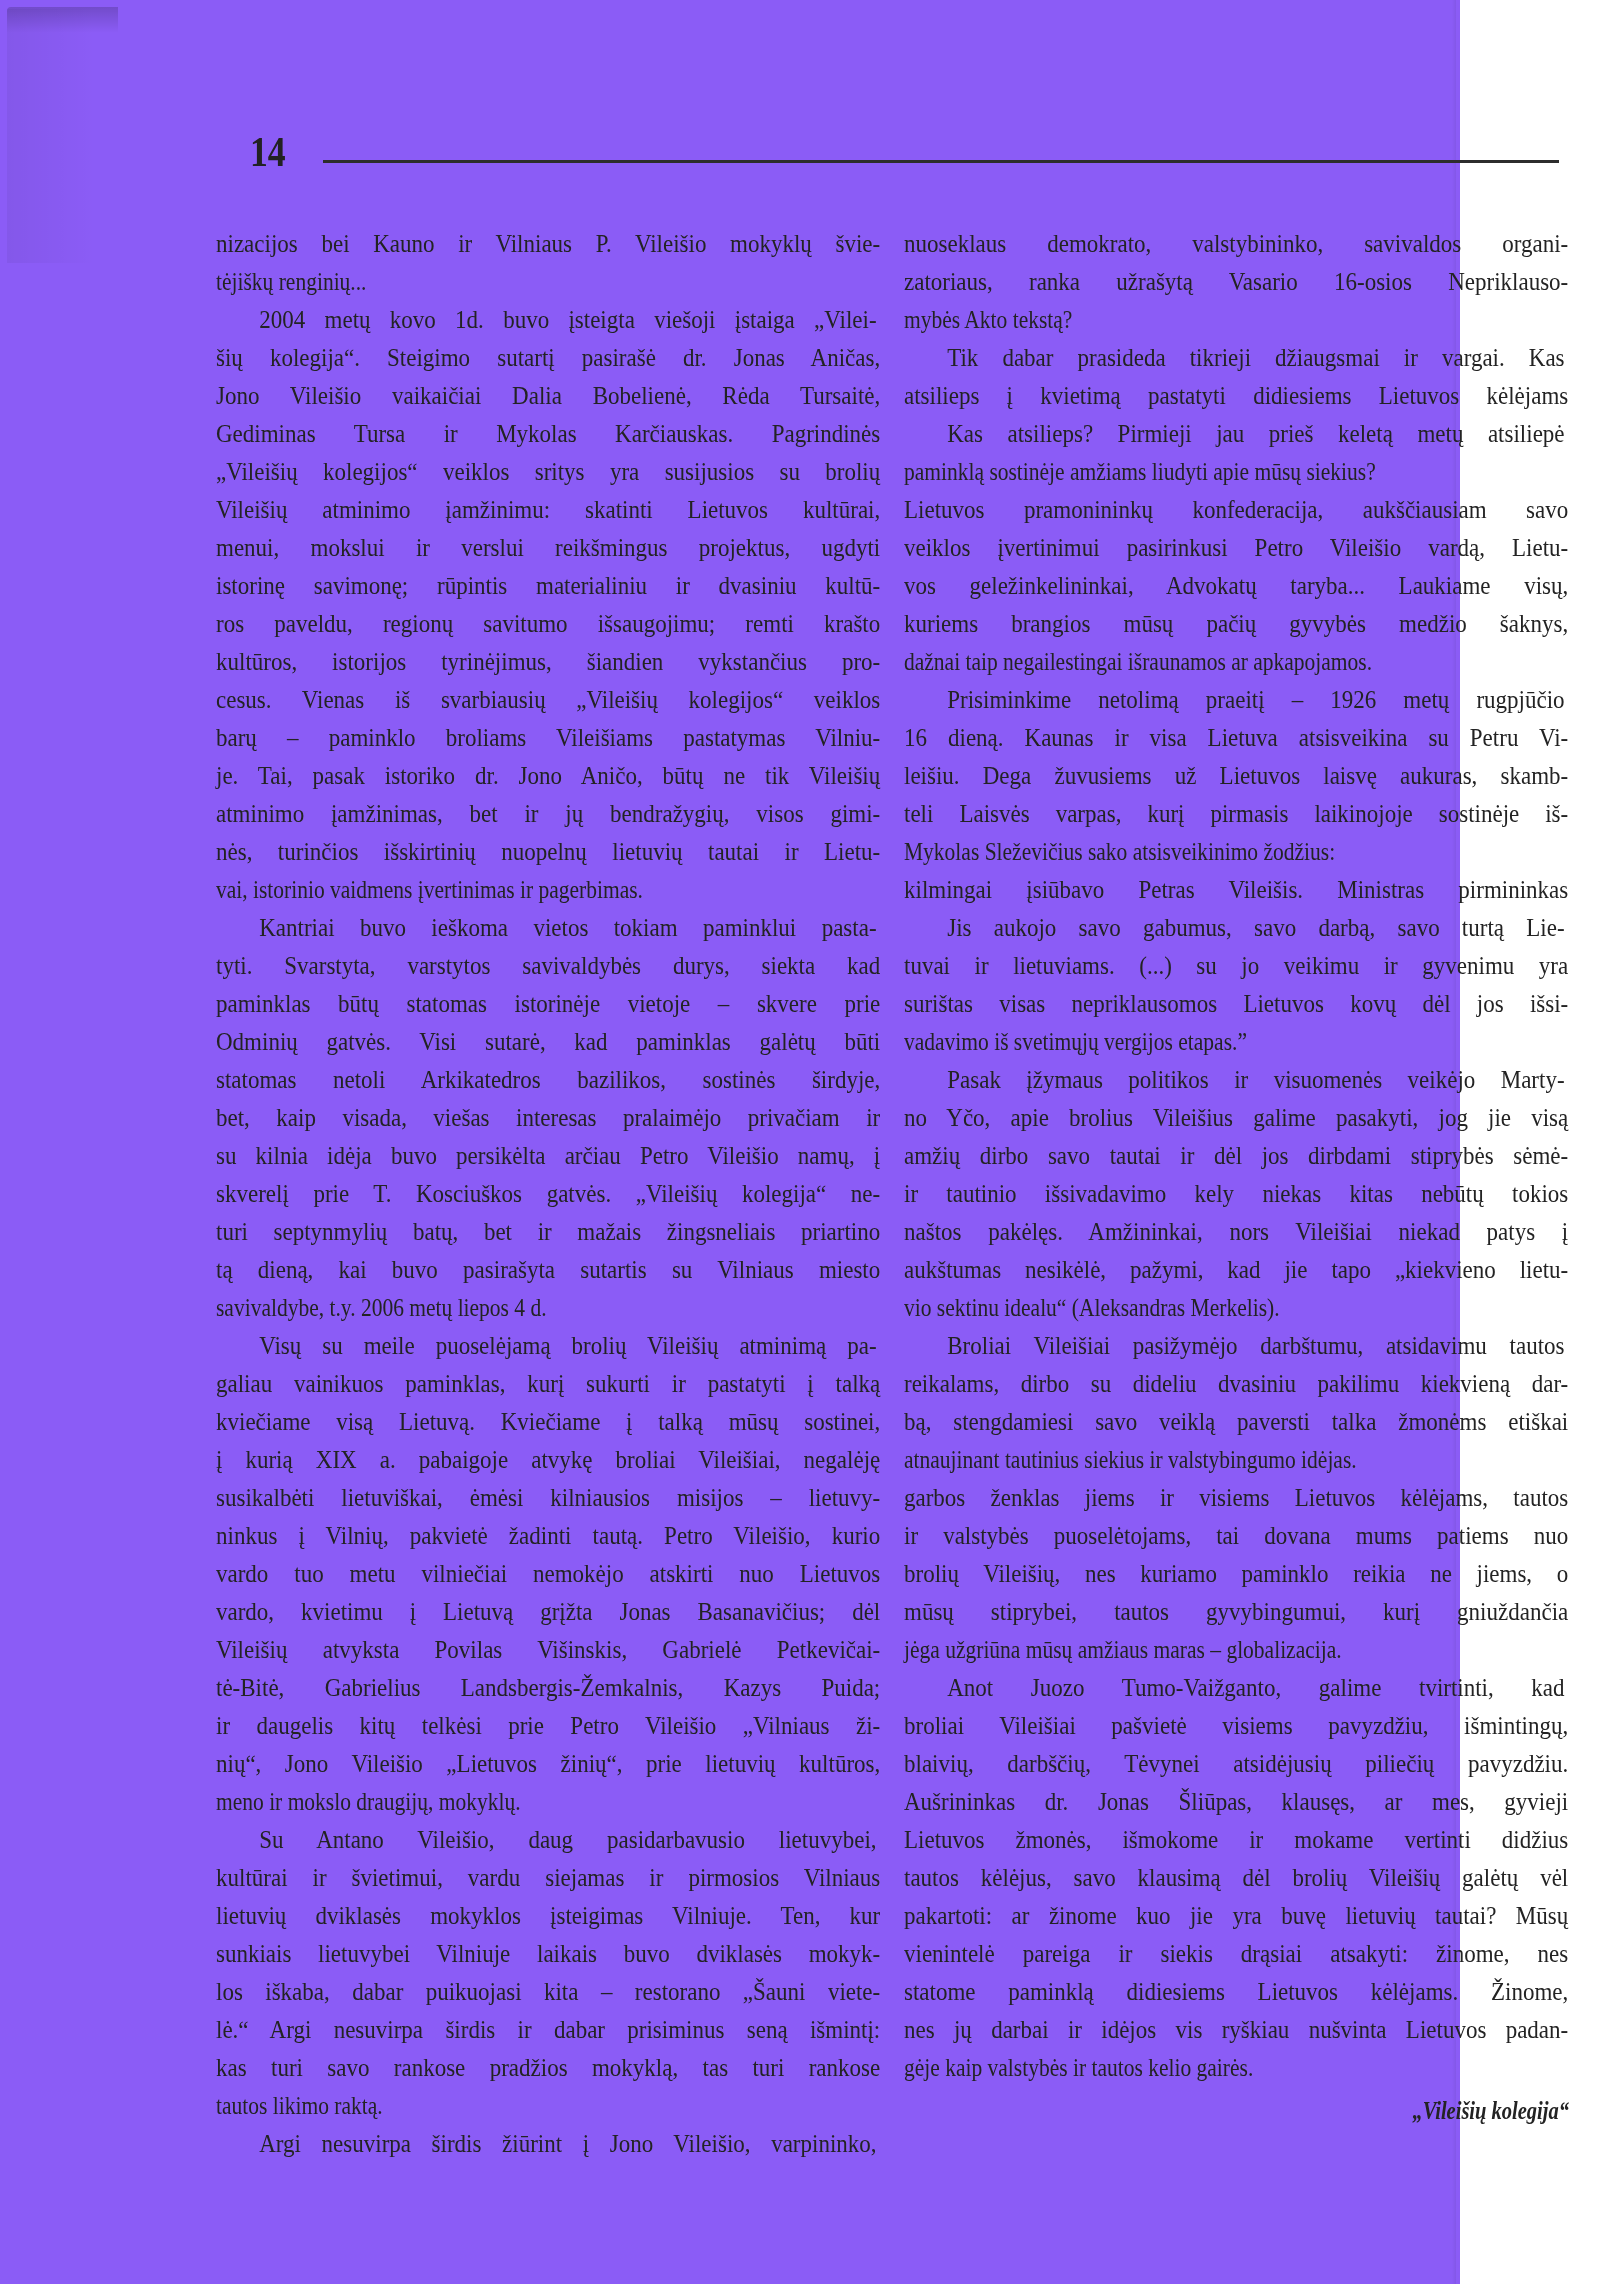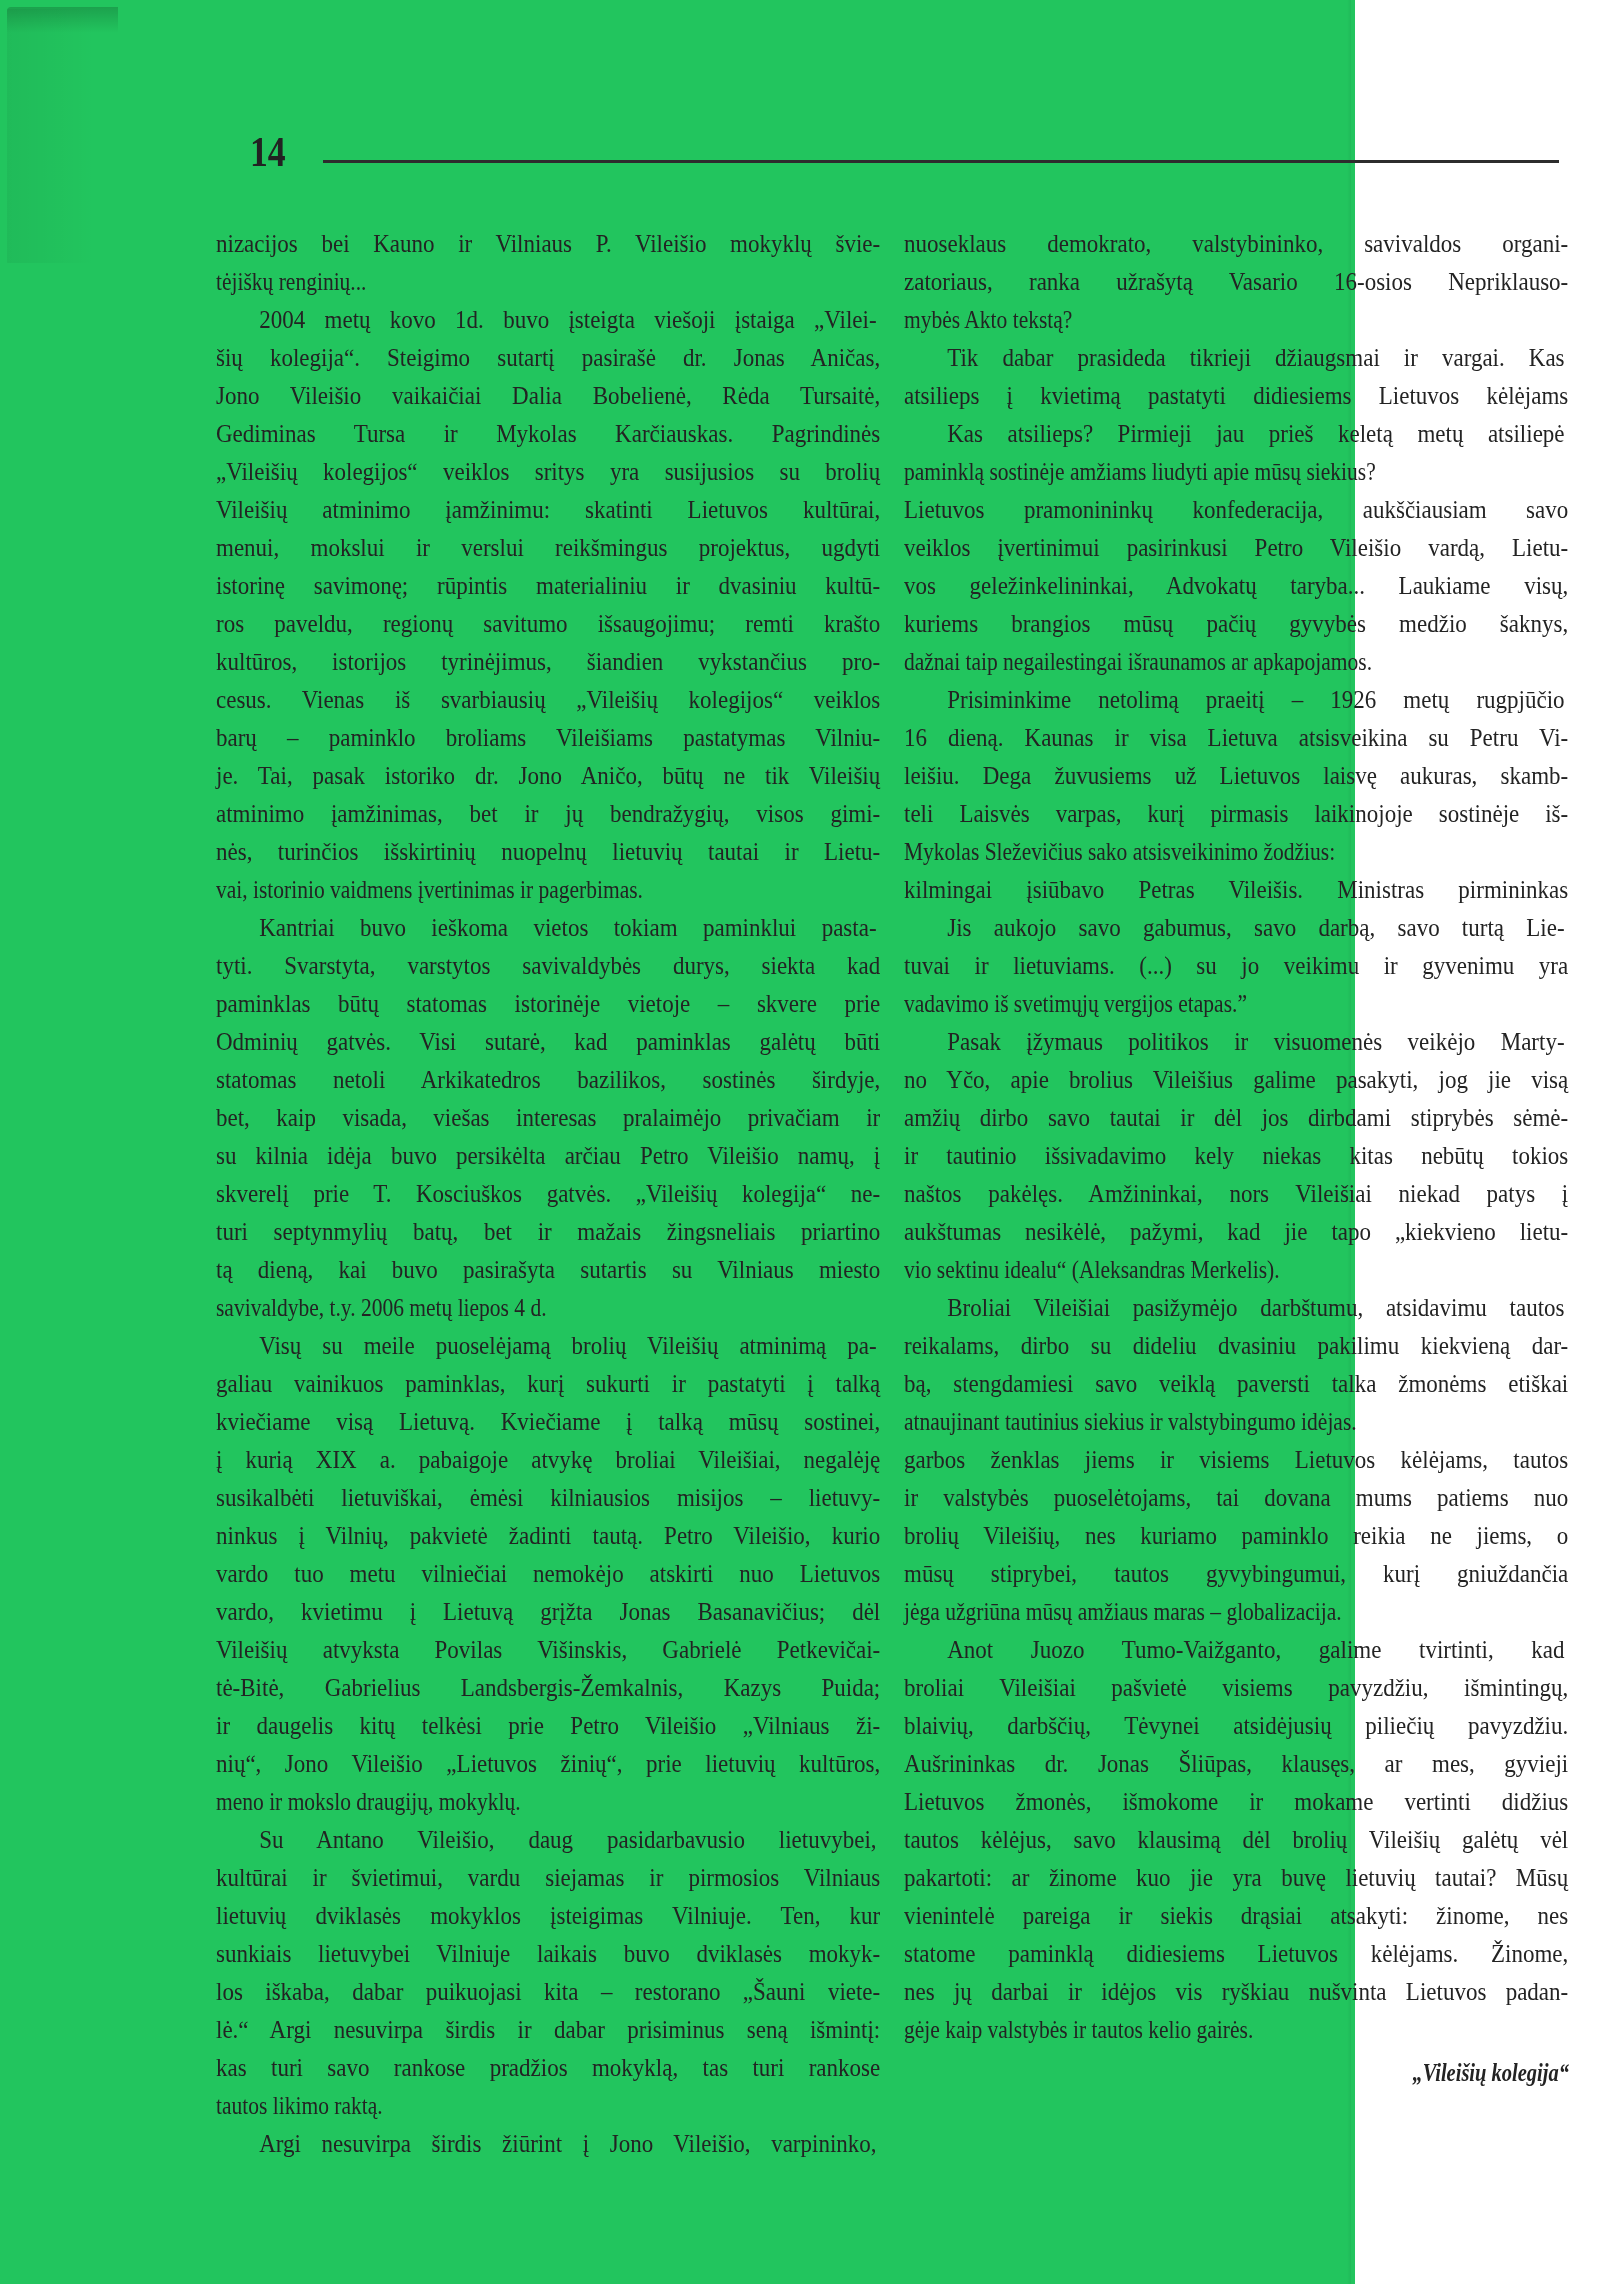--- a/index.html
+++ b/index.html
@@ -1,17 +1,17 @@
 <!DOCTYPE html>
 <html style="font-size:10.4px"><head>
 <meta charset="utf-8">
 <style>
   html, body { margin: 0; padding: 0; background: #ffffff; }
   body { width: 1616px; height: 2284px; position: relative; overflow: hidden; }
-  .page { position: absolute; left: 0; top: 0; width: 1355px; height: 2284px; background: #22c55e; }
+  .page { position: absolute; left: 0; top: 0; width: 1460px; height: 2284px; background: #8b5cf6; }
   .scan-edge { position: absolute; left: 6.5px; top: 9px; width: 98px; height: 254px;
     background: linear-gradient(to right, rgba(0,0,0,0.05), rgba(0,0,0,0) 90%); }
   .scan-edge-top { position: absolute; left: 6.5px; top: 6.5px; width: 111px; height: 26px;
     background: linear-gradient(to bottom, rgba(0,0,0,0.18), rgba(0,0,0,0)); border-top-left-radius: 3.9px; }
   .right-edge { position: absolute; right: 3.9px; top: 0; width: 3.9px; height: 2284px; background: linear-gradient(to right, rgba(0,0,0,0), rgba(0,0,0,0.06)); }
   .page-number { position: absolute; left: 250px; top: 128px; font-family: "Liberation Serif", serif;
     font-weight: bold; font-size: 42px; color: #222; transform: scaleX(0.85); transform-origin: left top; }
   .header-rule { position: absolute; left: 259px; width: 1299px; top: 160px; height: 2.6px; background: #2d2d2d; margin-left: 0; }
   .header-rule { left: 323px; width: 1236px; }
   .column { position: absolute; top: 225px; width: 665px; font-family: "Liberation Serif", serif;
@@ -245,20 +245,23 @@
       </div>
       <div class="line">
         <span class="txt" style="width: 722px; transform: scaleX(0.92);">kilmingai įsiūbavo Petras Vileišis. Ministras pirmininkas</span>
       </div>
       <div class="line indent">
         <span class="txt" style="width: 671px; transform: scaleX(0.92);">Jis aukojo savo gabumus, savo darbą, savo turtą Lie-</span>
       </div>
       <div class="line">
         <span class="txt" style="width: 722px; transform: scaleX(0.92);">tuvai ir lietuviams. (...) su jo veikimu ir gyvenimu yra</span>
       </div>
+      <div class="line">
+        <span class="txt" style="width: 722px; transform: scaleX(0.92);">surištas visas nepriklausomos Lietuvos kovų dėl jos išsi-</span>
+      </div>
       <div class="line last">
         <span class="txt" style="width: 773px; transform: scaleX(0.86);">vadavimo iš svetimųjų vergijos etapas.”</span>
       </div>
       <div class="line indent">
         <span class="txt" style="width: 671px; transform: scaleX(0.92);">Pasak įžymaus politikos ir visuomenės veikėjo Marty-</span>
       </div>
       <div class="line">
         <span class="txt" style="width: 722px; transform: scaleX(0.92);">no Yčo, apie brolius Vileišius galime pasakyti, jog jie visą</span>
       </div>
       <div class="line">

